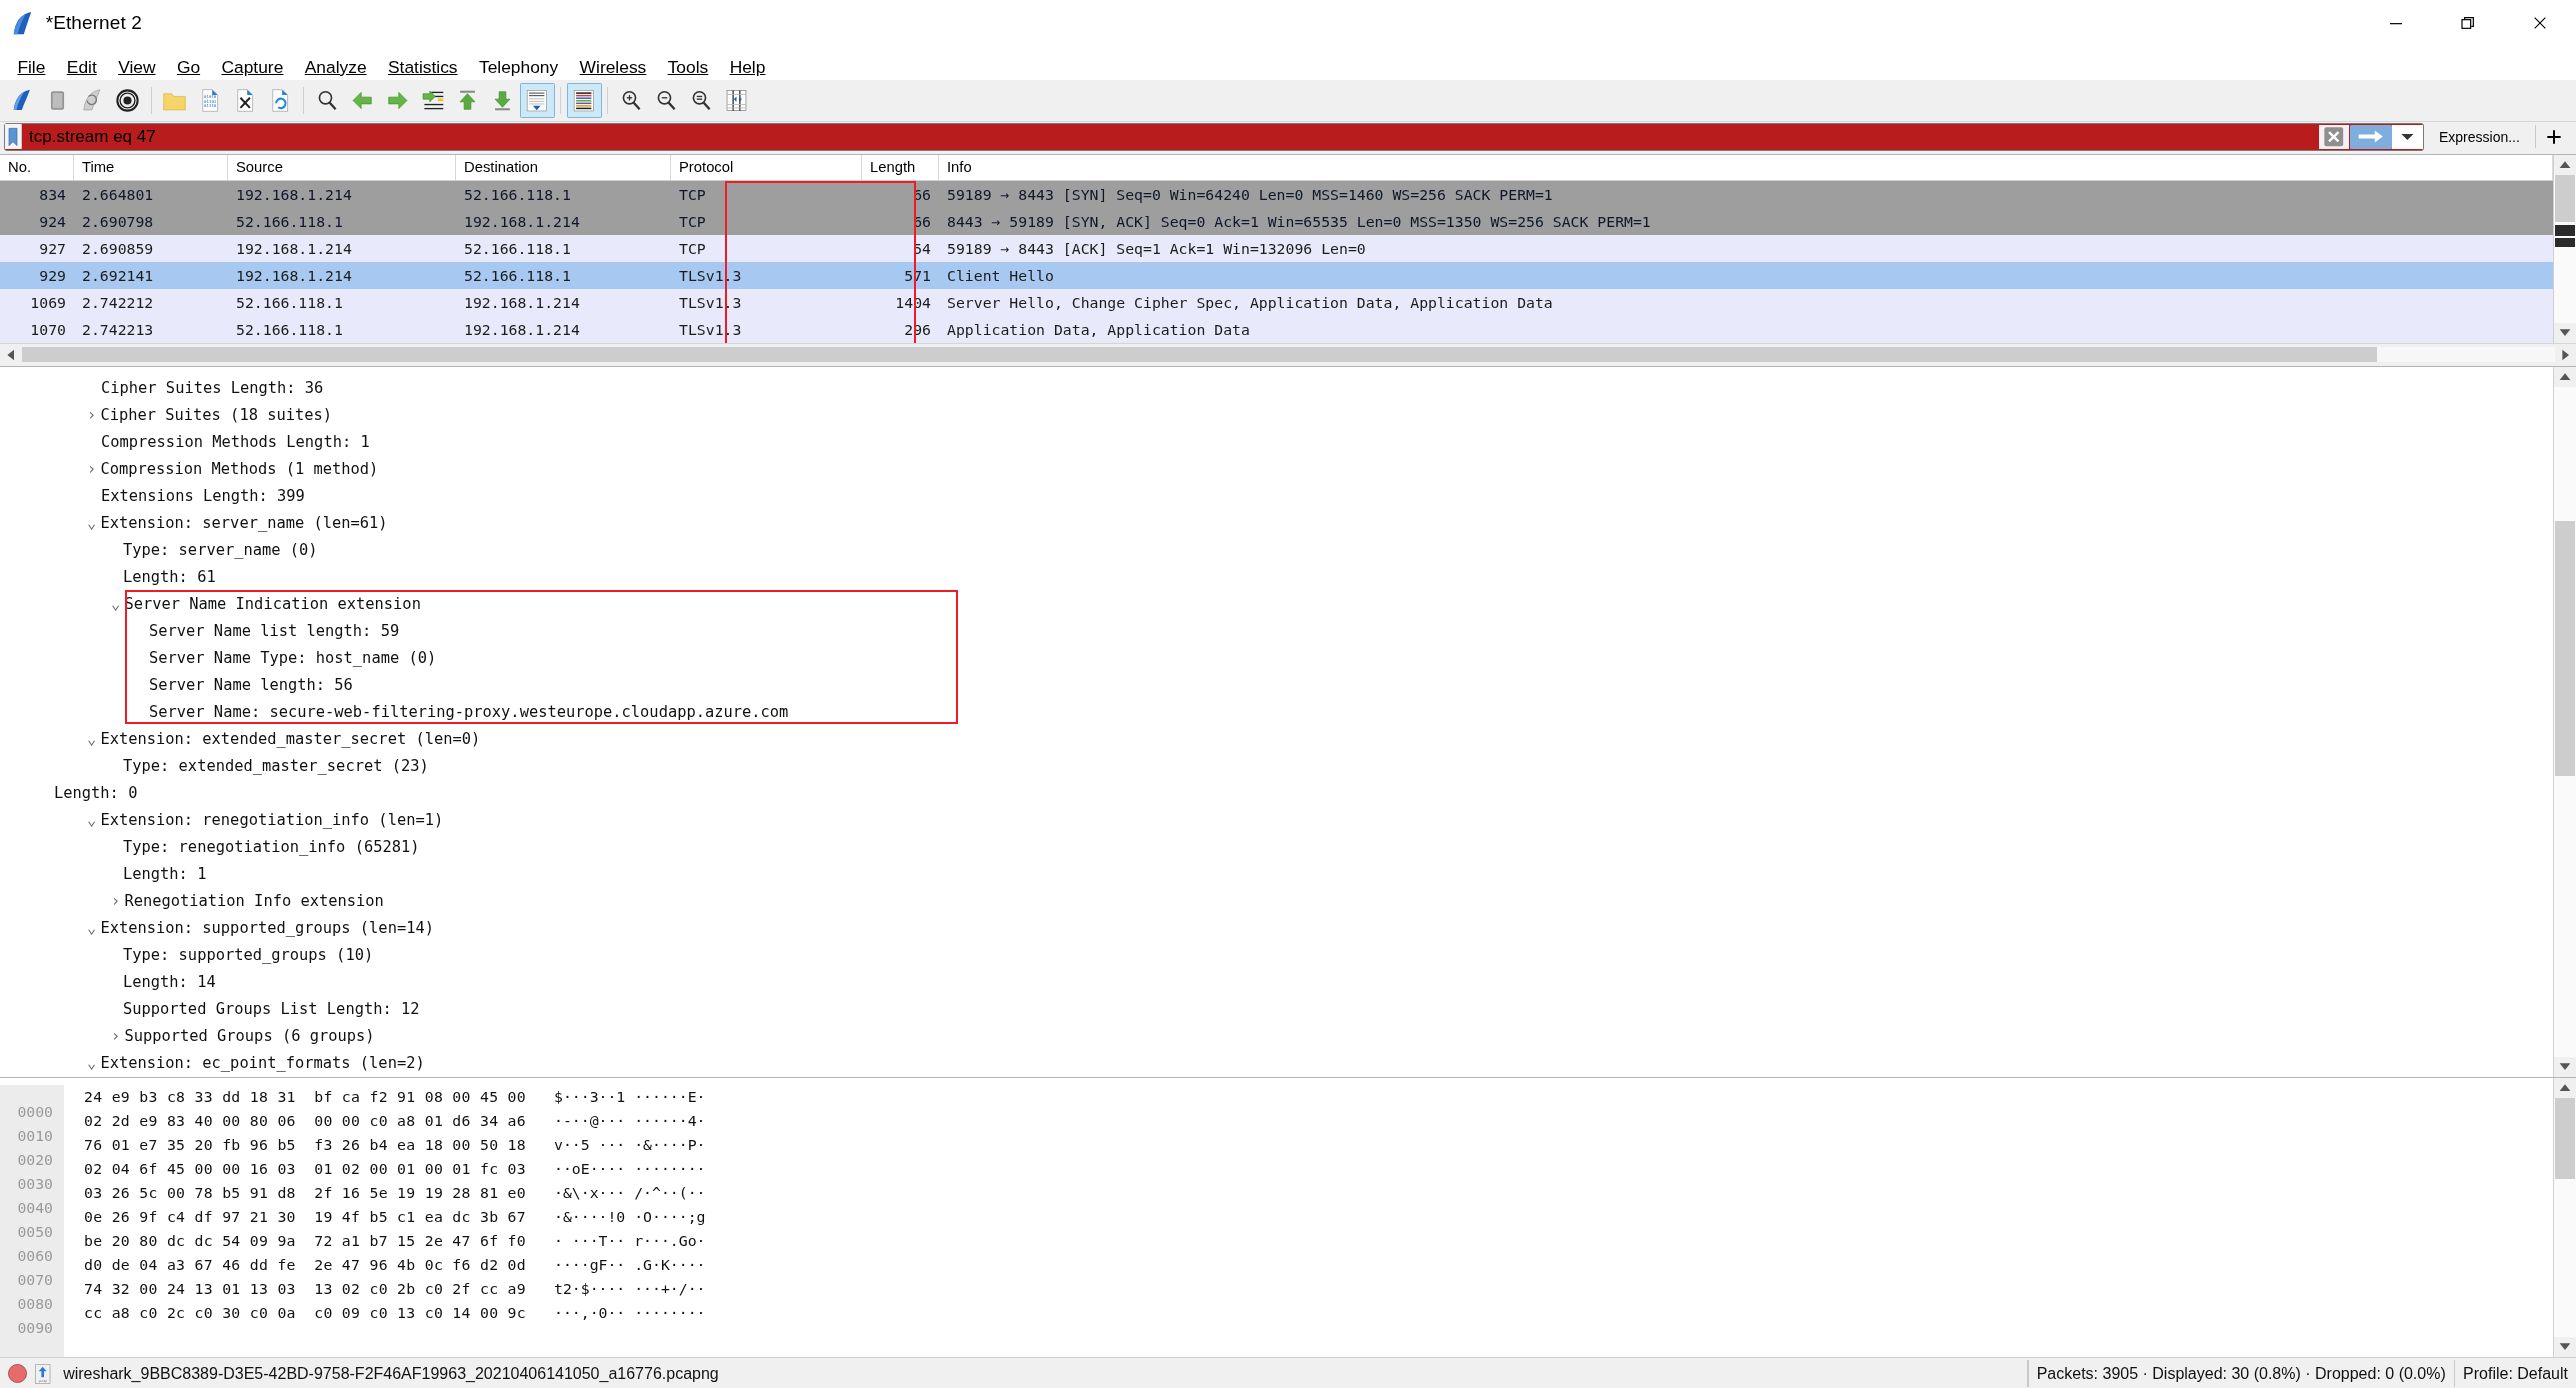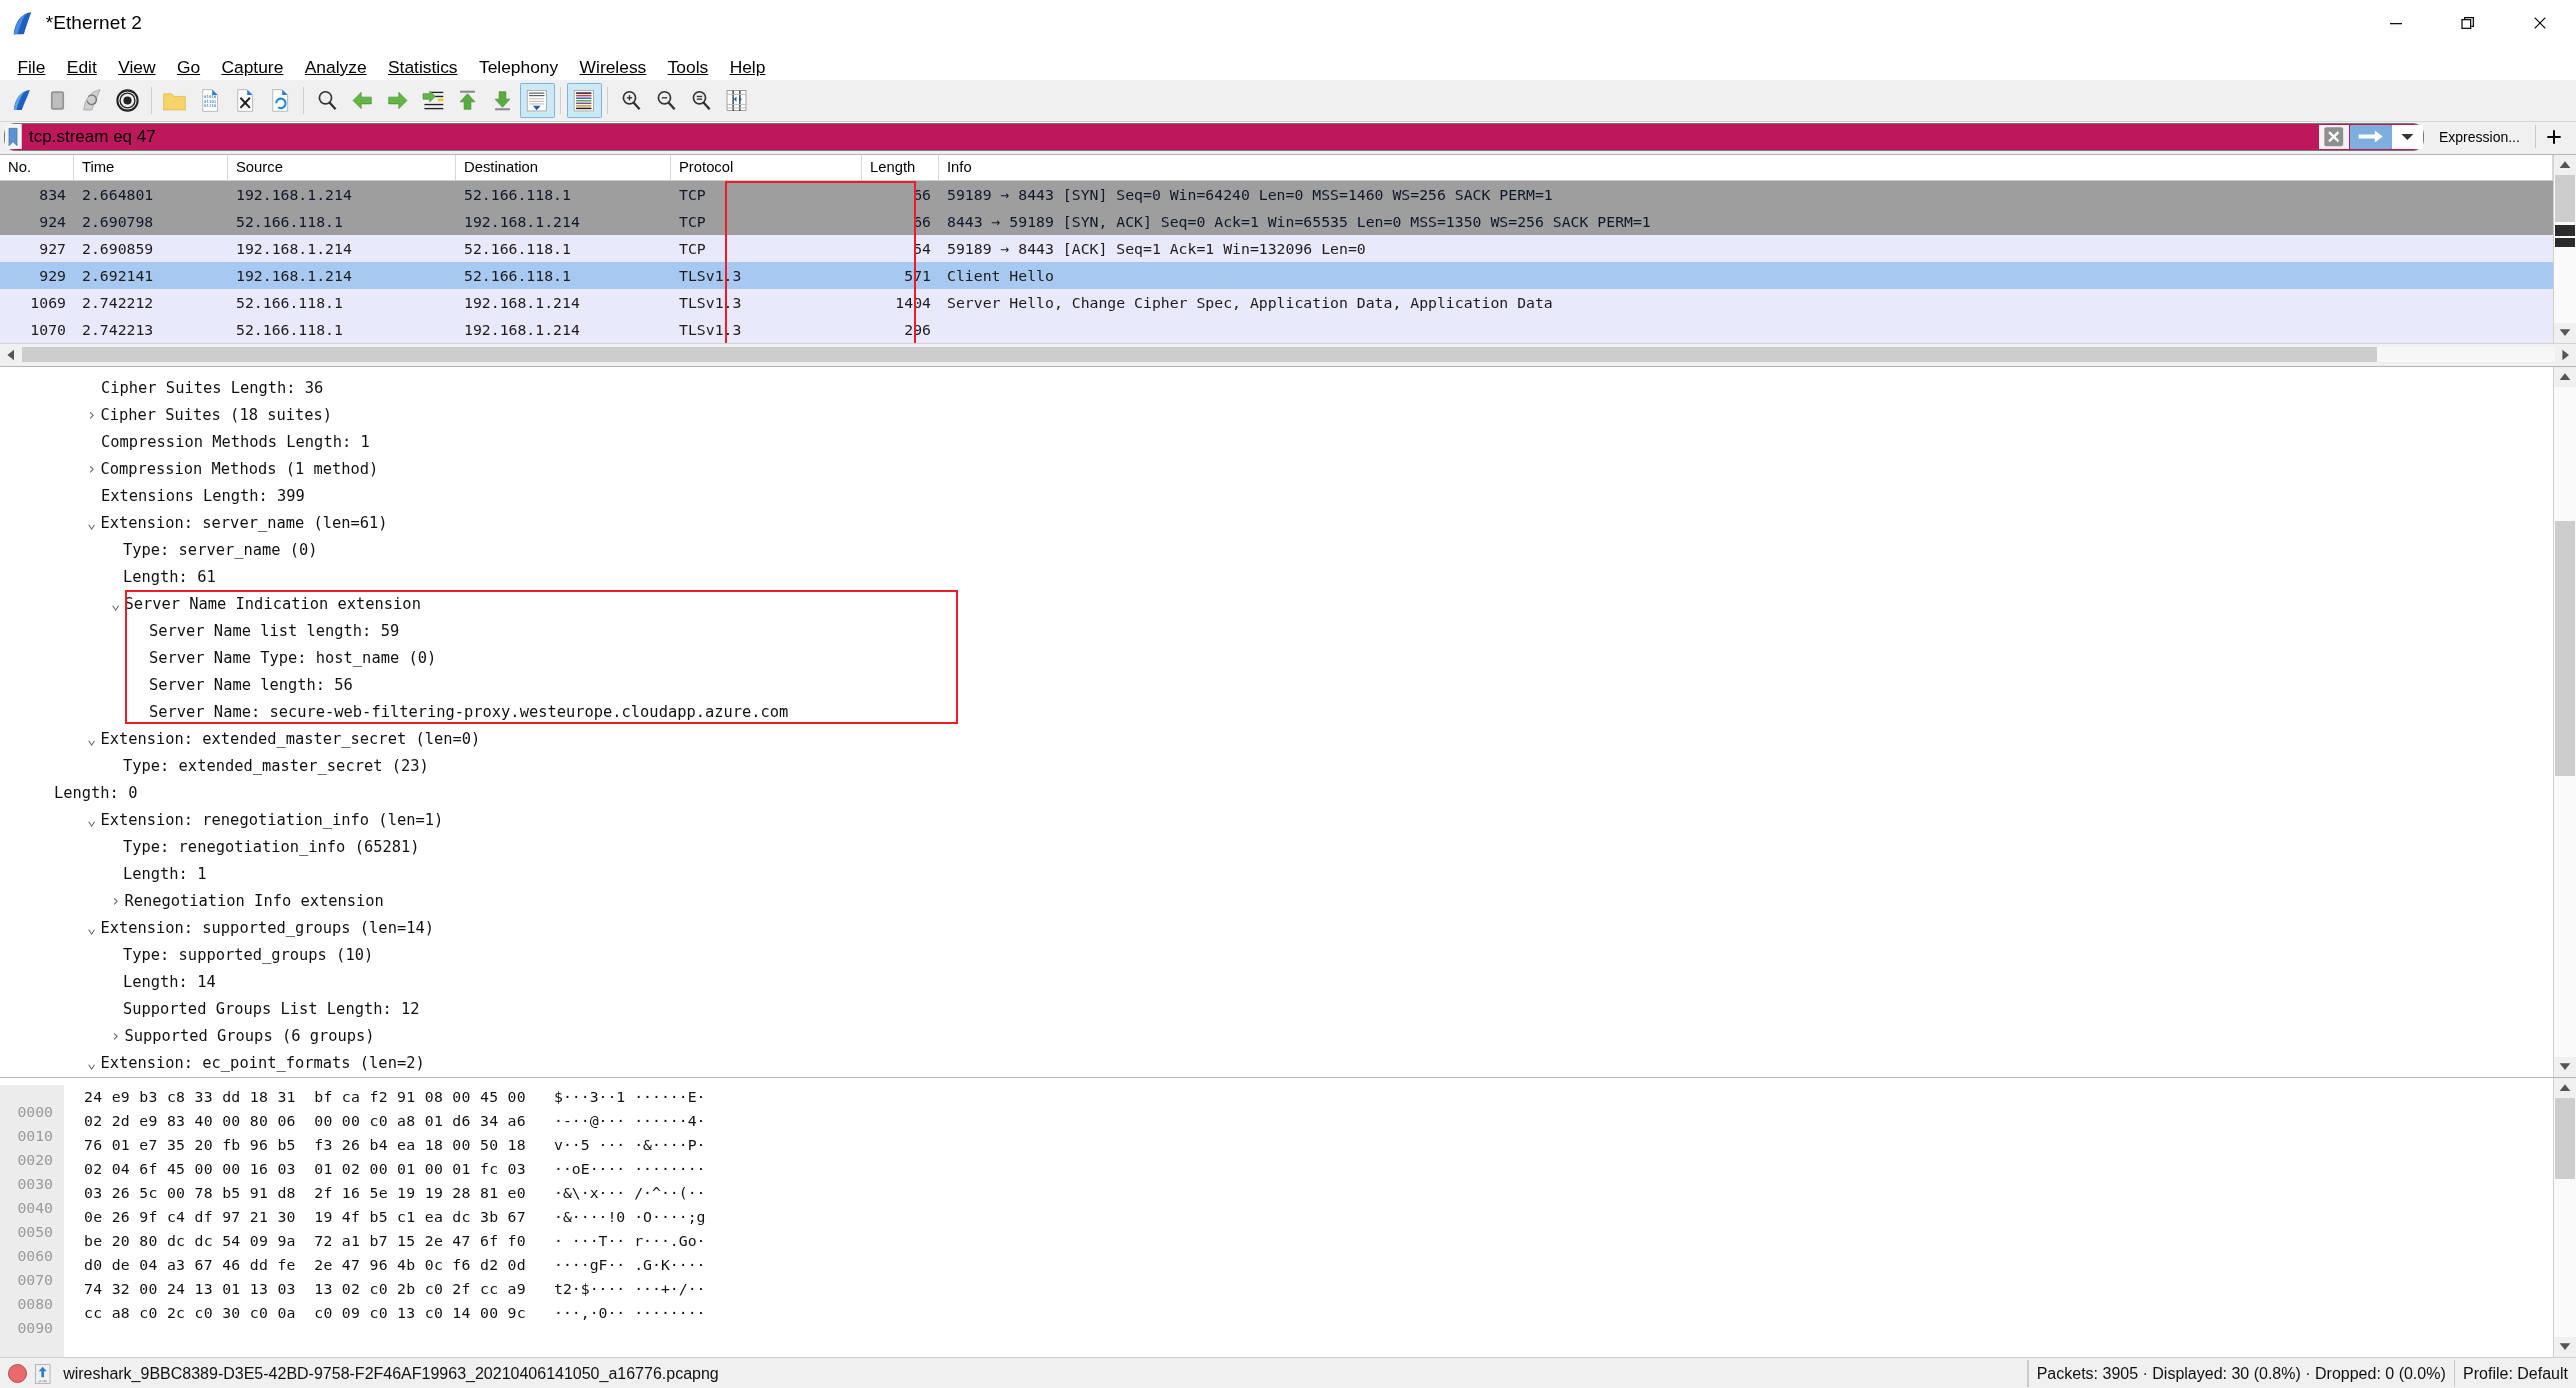--- a/index.html
+++ b/index.html
@@ -44,22 +44,22 @@
   .tb-btn { width: 35px; height: 35px; display: flex; align-items:center; justify-content:center; border-radius: 1.3px; }
   .tb-btn.active { background: #cde8f7; border: 0.7px solid #7ab6dd; }
   .tb-sep { width: 1.3px; height: 27px; background: #cfcfcf; margin: 0 5.4px; }
 
   
   .filterbar {
     height: 32px; flex: 0 0 32px; background: #f0f0f0;
     display: flex; align-items: center; padding: 0 4px 2.7px 4px;
   }
   .filter-input-wrap {
-    flex: 1 1 auto; height: 28px; background: #be185d; border: 1.3px solid #7a7a7a;
-    display: flex; align-items: center; position: relative; border-radius: 11px;
+    flex: 1 1 auto; height: 28px; background: #b91c1c; border: 1.3px solid #7a7a7a;
+    display: flex; align-items: center; position: relative; border-radius: 3px;
   }
   .filter-bookmark {
     width: 17.4px; height: 25.5px; display:flex; align-items:center; justify-content:center;
     background: #f4f4f4; border-right: 0.7px solid #c9c9c9; flex: 0 0 17.4px;
   }
   .filter-text {
     flex: 1 1 auto; font-size: 17px; color: #000; padding-left: 6.7px;
     font-family: "Liberation Sans", sans-serif;
     background: transparent; border: none; outline: none; height: 100%;
   }
@@ -458,20 +458,21 @@
             <span class="pc" style="flex:1 1 auto">Server Hello, Change Cipher Spec, Application Data, Application Data</span>
           </div>
 
           <div class="pl-row alt">
             <span class="pc r" style="width:74px">1070</span>
             <span class="pc" style="width:154px">2.742213</span>
             <span class="pc" style="width:228px">52.166.118.1</span>
             <span class="pc" style="width:215px">192.168.1.214</span>
             <span class="pc" style="width:191px">TLSv1.3</span>
             <span class="pc r" style="width:77px">296</span>
+            <span class="pc" style="flex:1 1 auto">Application Data, Application Data</span>
           </div>
         </div>
 
         <div class="redbox" style="left:725px; top:25.5px; width:191px; height:169px;"></div>
       </div>
       <div class="plist-scroll">
         <div class="scr-arrow">
           <svg width="12" height="9.4" viewBox="0 0 18 14">
               <path d="M9 2 L17 12 H1 Z" fill="#555"></path>
             </svg>

